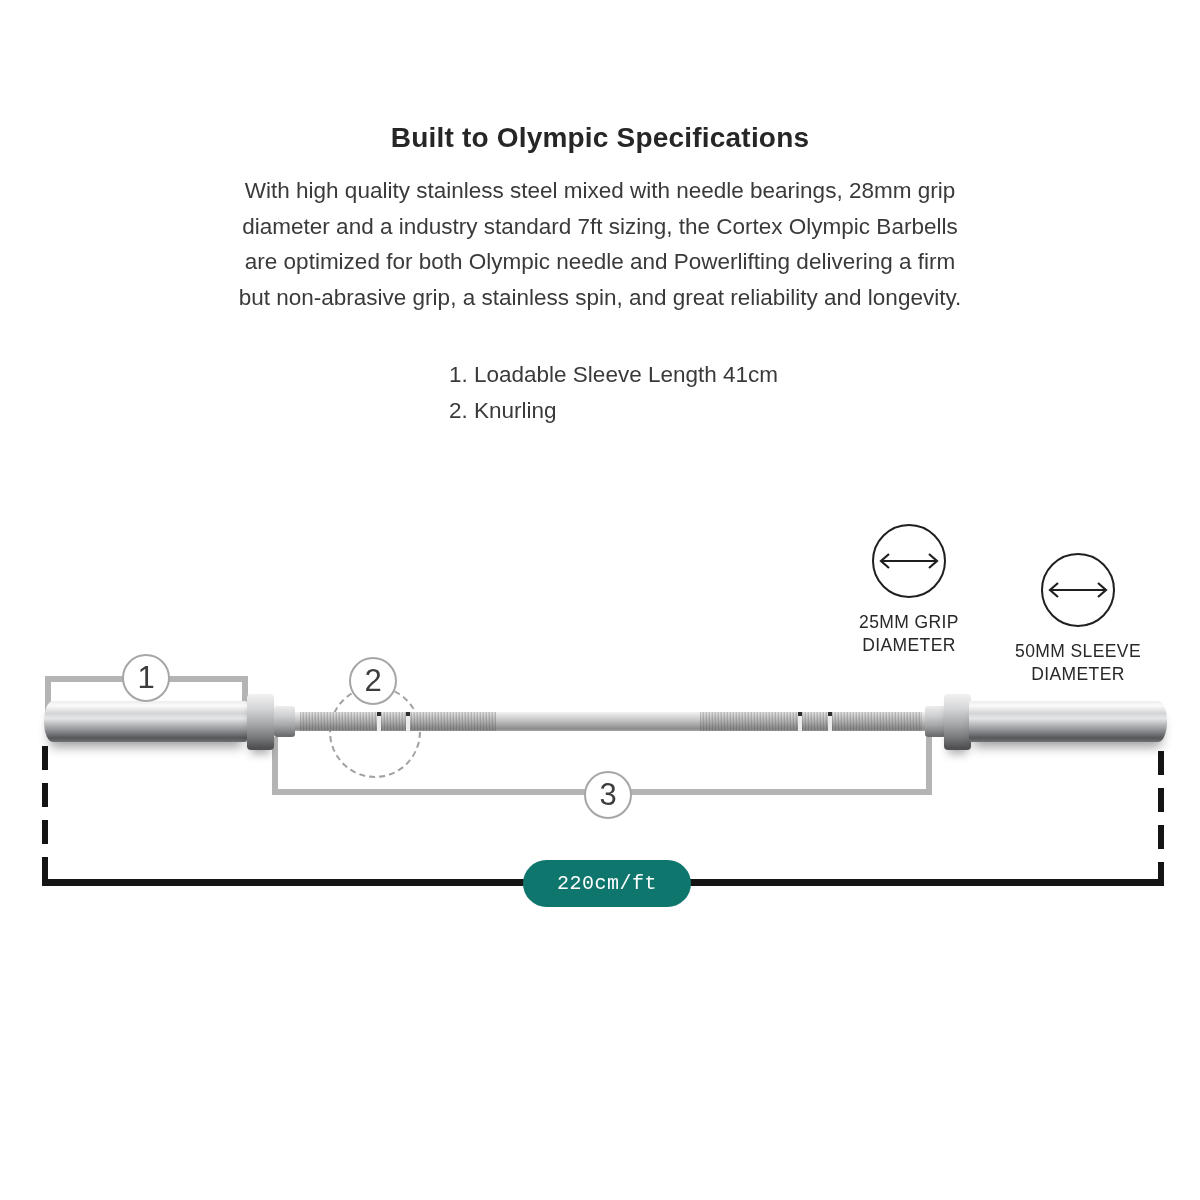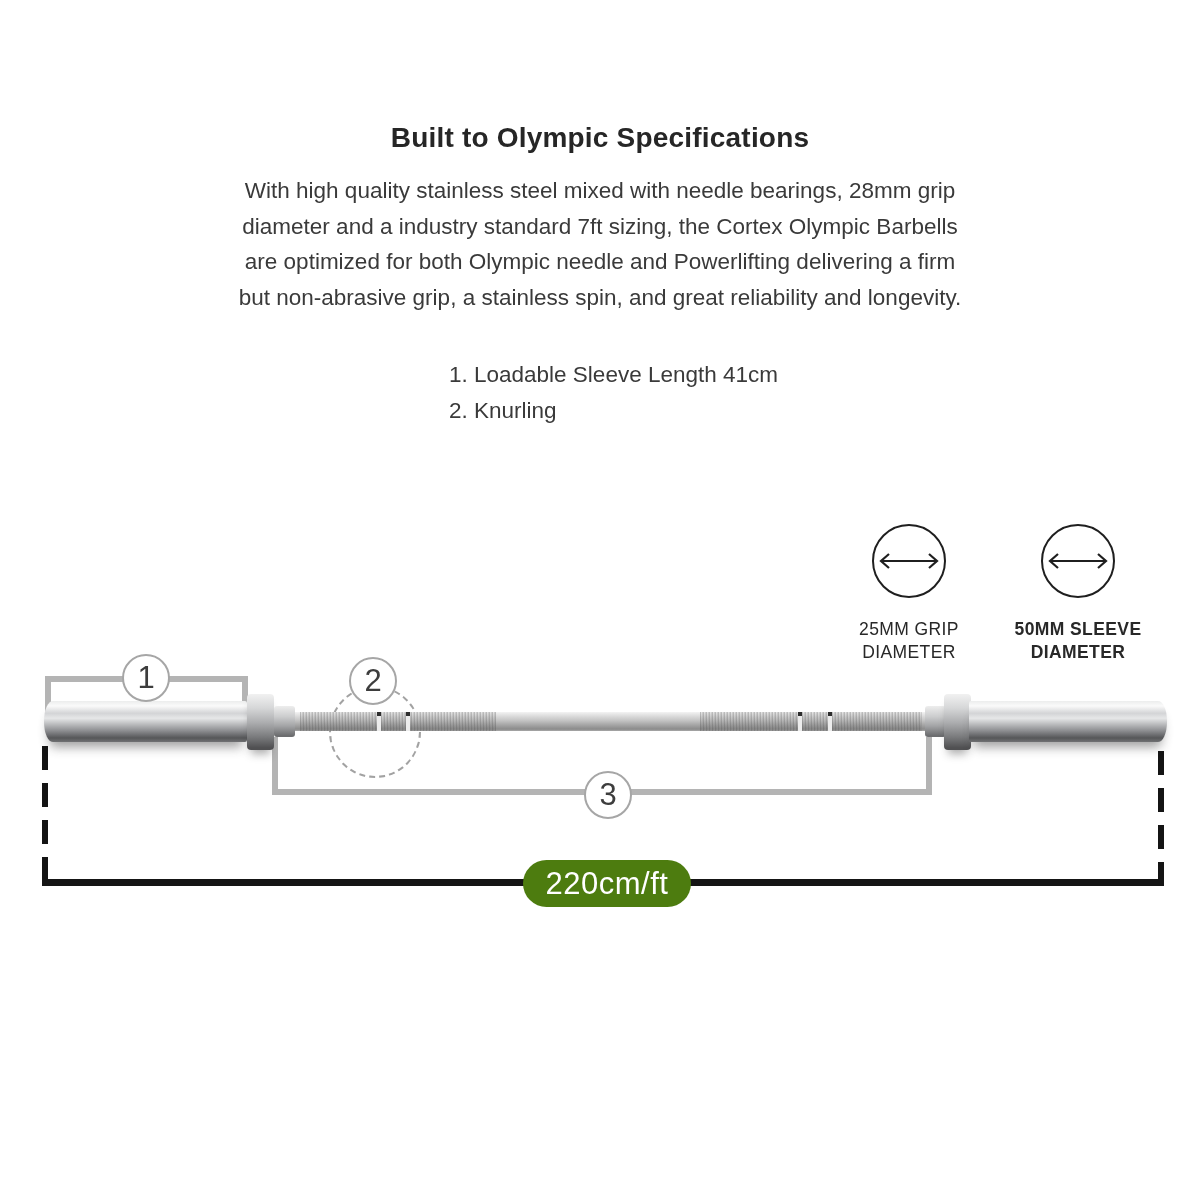--- a/index.html
+++ b/index.html
@@ -20,28 +20,28 @@
     text-align:center; font-size:22.5px; line-height:35.5px; color:#3a3a3a;
   }
   .spec-list {
     position:absolute; top:357px; left:415px;
     font-size:22.5px; line-height:35.5px; color:#3a3a3a; list-style:none;margin-left:34px;
   }
 
   
   .badge { position:absolute; width:136px; text-align:center; }
   .badge-grip   { left:841px;  top:524px; }
-  .badge-sleeve { left:1010px; top:524px;font-weight:bold; }
+  .badge-sleeve { left:1010px; top:553px; }
   .badge-circle {
     width:74px; height:74px; border:2.5px solid #1f1f1f; border-radius:50%;
     margin:0 auto; display:flex; align-items:center; justify-content:center;
     background:#fff;
   }
   .badge-label {
-    margin-top:20px; font-size:17.5px; line-height:23px; color:#282828;
+    margin-top:13px; font-size:17.5px; line-height:23px; color:#282828;
     letter-spacing:0.4px;
   }
 
   
   .callout {
     position:absolute; width:48px; height:48px; border-radius:50%;
     background:#ffffff; border:2px solid #a6a6a6; color:#3d3d3d;
     display:flex; align-items:center; justify-content:center;
     font-size:31px; z-index:6;
   }
@@ -103,23 +103,23 @@
   
   .dash-v {
     position:absolute; width:6px; z-index:1;
     background:repeating-linear-gradient(180deg,#141414 0 24px, transparent 24px 37px);
   }
   .dash-left  { left:42px;   top:746px; height:135px; }
   .dash-right { left:1158px; top:751px; height:130px; }
   .baseline { position:absolute; left:42px; top:879px; width:1122px; height:7px; background:#151515; z-index:2; }
   .length-pill {
     position:absolute; left:523px; top:860px; width:168px; height:47px;
-    background:#4d7c0f; border-radius:25px; color:#ffffff; z-index:5;
+    background:#0f766e; border-radius:25px; color:#ffffff; z-index:5;
     display:flex; align-items:center; justify-content:center;
-    font-size:31px; letter-spacing:0.5px;
+    font-size:20px; letter-spacing:0.5px;font-family:Liberation Mono, monospace;
   }
 </style>
 </head>
 <body>
 
 <div class="page">
 
   <div class="title">Built to Olympic Specifications</div>
   <div class="desc">
     <div>With high quality stainless steel mixed with needle bearings, 28mm grip</div>

